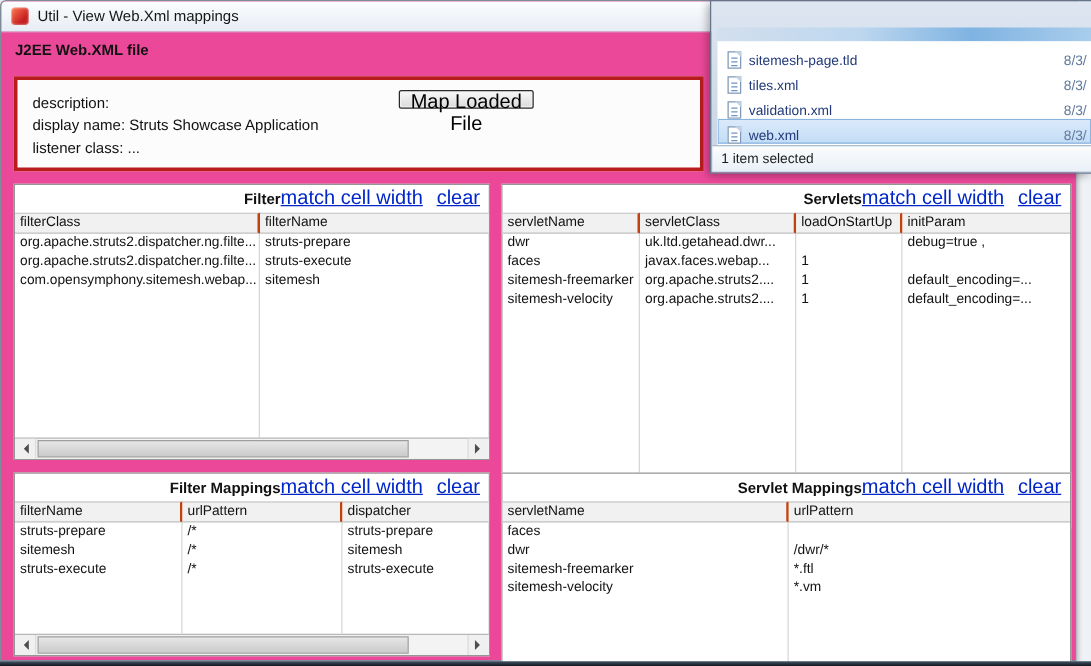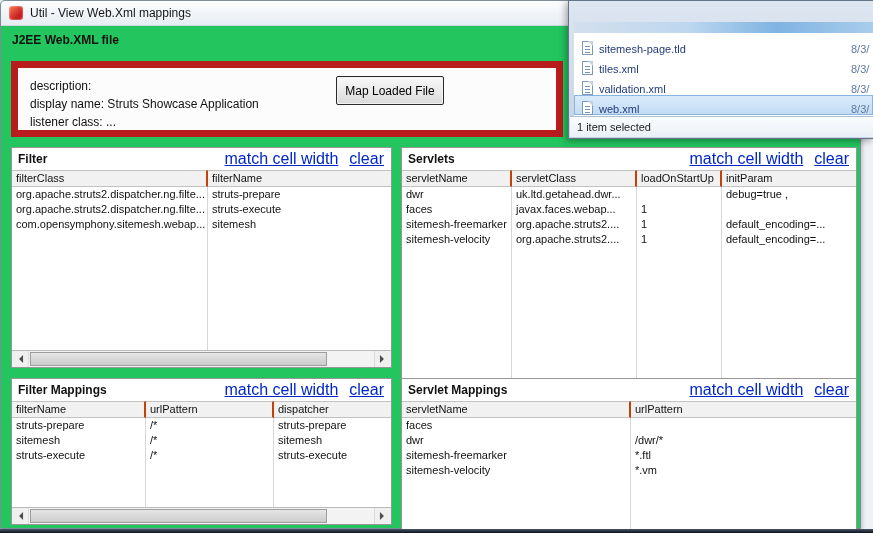--- a/index.html
+++ b/index.html
@@ -10,21 +10,21 @@
     position:relative;
     overflow:hidden;
     font-size:11px;
     color:#111;
   }
   #screen { position:absolute; inset:0; width:873px; height:533px; overflow:hidden; }
 
   
   .main-window {
     position:absolute; left:0; top:0; width:861px; height:529px;
-    background:#22c55e; border:1px solid #7f8b99;
+    background:#ec4899; border:1px solid #7f8b99;
     border-top-left-radius:5px;
     z-index:1;
     box-shadow:1px 1px 4px rgba(0,0,0,.25);
   }
   .titlebar {
     height:25px; border-top-left-radius:4px;
     background:linear-gradient(#fcfdfe,#e7edf4);
     border-bottom:1px solid #ccd5e0;
     display:flex; align-items:center; gap:7px; padding-left:8px;
   }
@@ -33,37 +33,37 @@
     background:linear-gradient(135deg,#ff7a52,#c61f1f 70%);
     box-shadow:inset 0 0 2px rgba(255,255,255,.8);
     flex:0 0 auto;
   }
   .title-text { font-size:12px; color:#161616; }
 
   .page-heading { position:absolute; left:11px; top:32px; font-size:12px; font-weight:bold; }
 
   .desc-box {
     position:absolute; left:10px; top:60px; width:552px; height:76px;
-    border:7px solid #b91c1c; background:#fcfcfc;
+    border:3px solid #b91c1c; background:#fcfcfc;
     padding:9px 0 0 12px; font-size:12px; line-height:18px;
   }
   .map-btn {
-    position:absolute; left:318px; top:8px; width:108px; height:29px;
+    position:absolute; left:305px; top:8px; width:108px; height:15px;
     background:linear-gradient(#f9f9f9,#dadada);
     border:1px solid #2a2a2a; border-radius:2px;
     box-shadow:inset 0 0 0 1px #f2f2f2;
-    font-family:inherit; font-size:12px; color:#000; cursor:pointer;
+    font-family:inherit; font-size:16px; color:#000; cursor:pointer;
   }
 
   
   .panel {
     position:absolute; border:1px solid #969696; background:#fff;
     display:flex; flex-direction:column;
   }
-  .phead { height:22px; flex:0 0 auto; display:flex; align-items:center; justify-content:space-between; padding:0 7px 0 6px; }
+  .phead { height:22px; flex:0 0 auto; display:flex; align-items:center; justify-content:flex-end; padding:0 7px 0 6px; }
   .ptitle { font-weight:bold; font-size:12px; }
   .plinks { display:flex; gap:11px; }
   .plink { color:#0026c8; text-decoration:underline; font-size:16px; cursor:pointer; white-space:nowrap; }
 
   .tbl { flex:1 1 auto; display:flex; flex-direction:column; overflow:hidden; }
   .trow { display:flex; height:15px; flex:0 0 auto; }
   .trow.thead { height:17px; }
   .trow.thead .tc {
     background:#f1f1f1;
     border-top:1px solid #c2c2c2; border-bottom:1px solid #c2c2c2; border-right:2px solid #c2410c;

